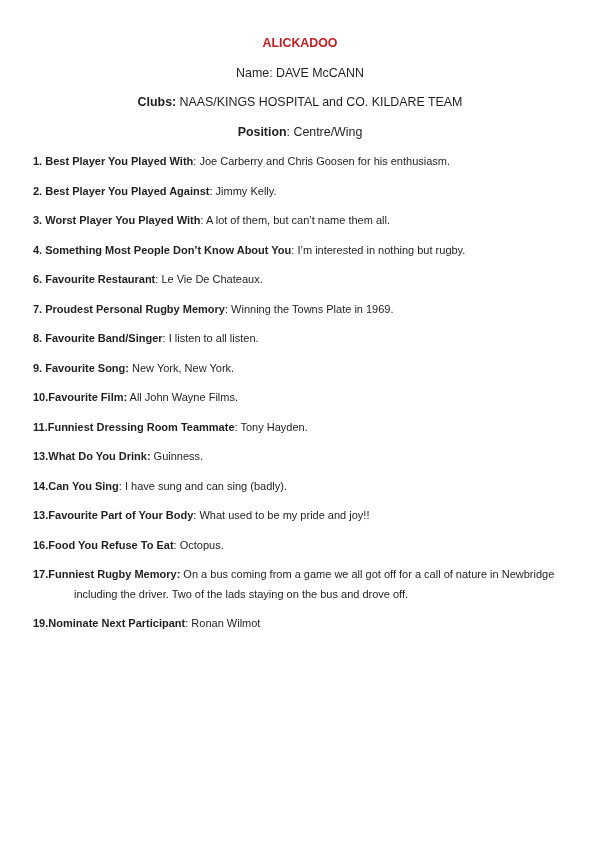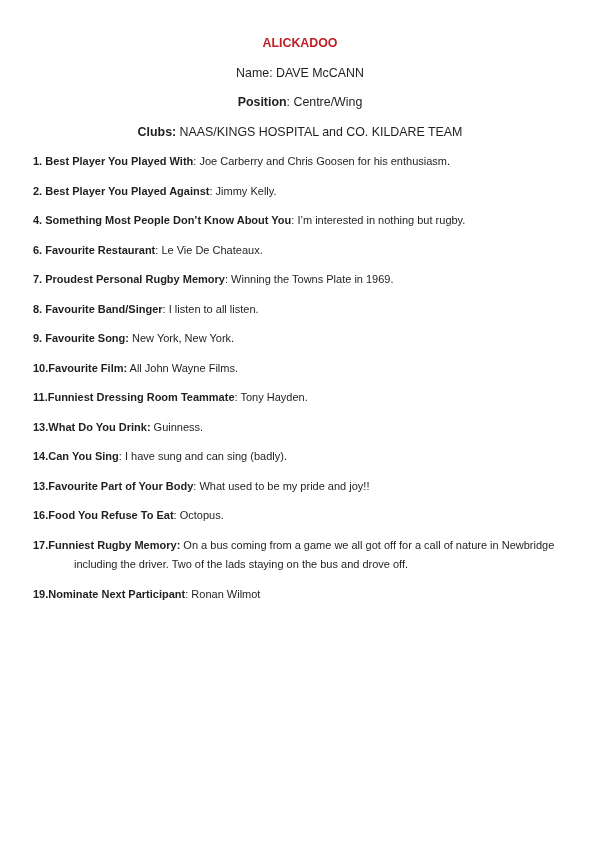--- a/index.html
+++ b/index.html
@@ -43,30 +43,31 @@
 </head>
 <body style="background: rgb(255, 255, 255); color: rgb(31, 31, 31);">
 
 <div class="page">
 
   <div class="doc-header">
     <p class="doc-title" style="color: rgb(190, 32, 38);">ALICKADOO</p>
 
     <p class="line"><span class="b"></span><span class="pre">Name: DAVE McCANN</span></p>
 
+    <p class="line"><span class="b">Clubs:</span><span class="pre"> NAAS/KINGS HOSPITAL and CO. KILDARE TEAM</span></p>
+
     <p class="line"><span class="b">Position</span><span class="pre">: Centre/Wing</span></p>
-
-    <p class="line"><span class="b">Clubs:</span><span class="pre"> NAAS/KINGS HOSPITAL and CO. KILDARE TEAM</span></p>
   </div>
 
   <div class="qa-list">
     <p class="qa-item"><span class="b pre">1. </span><span class="b">Best Player You Played With</span><span class="pre">: Joe Carberry and Chris Goosen for his enthusiasm.</span></p>
 
     <p class="qa-item"><span class="b pre">2. </span><span class="b">Best Player You Played Against</span><span class="pre">: Jimmy Kelly.</span></p>
 
+    <p class="qa-item"><span class="b pre">3. </span><span class="b">Worst Player You Played With</span><span class="pre">: A lot of them, but can’t name them all.</span></p>
 
     <p class="qa-item"><span class="b pre">4. </span><span class="b">Something Most People Don’t Know About You</span><span class="pre">: I’m interested in nothing but rugby.</span></p>
 
 
     <p class="qa-item"><span class="b pre">6. </span><span class="b">Favourite Restaurant</span><span class="pre">: Le Vie De Chateaux.</span></p>
 
     <p class="qa-item"><span class="b pre">7. </span><span class="b">Proudest Personal Rugby Memory</span><span class="pre">: Winning the Towns Plate in 1969.</span></p>
 
     <p class="qa-item"><span class="b pre">8. </span><span class="b">Favourite Band/Singer</span><span class="pre">: I listen to all listen.</span></p>
 

